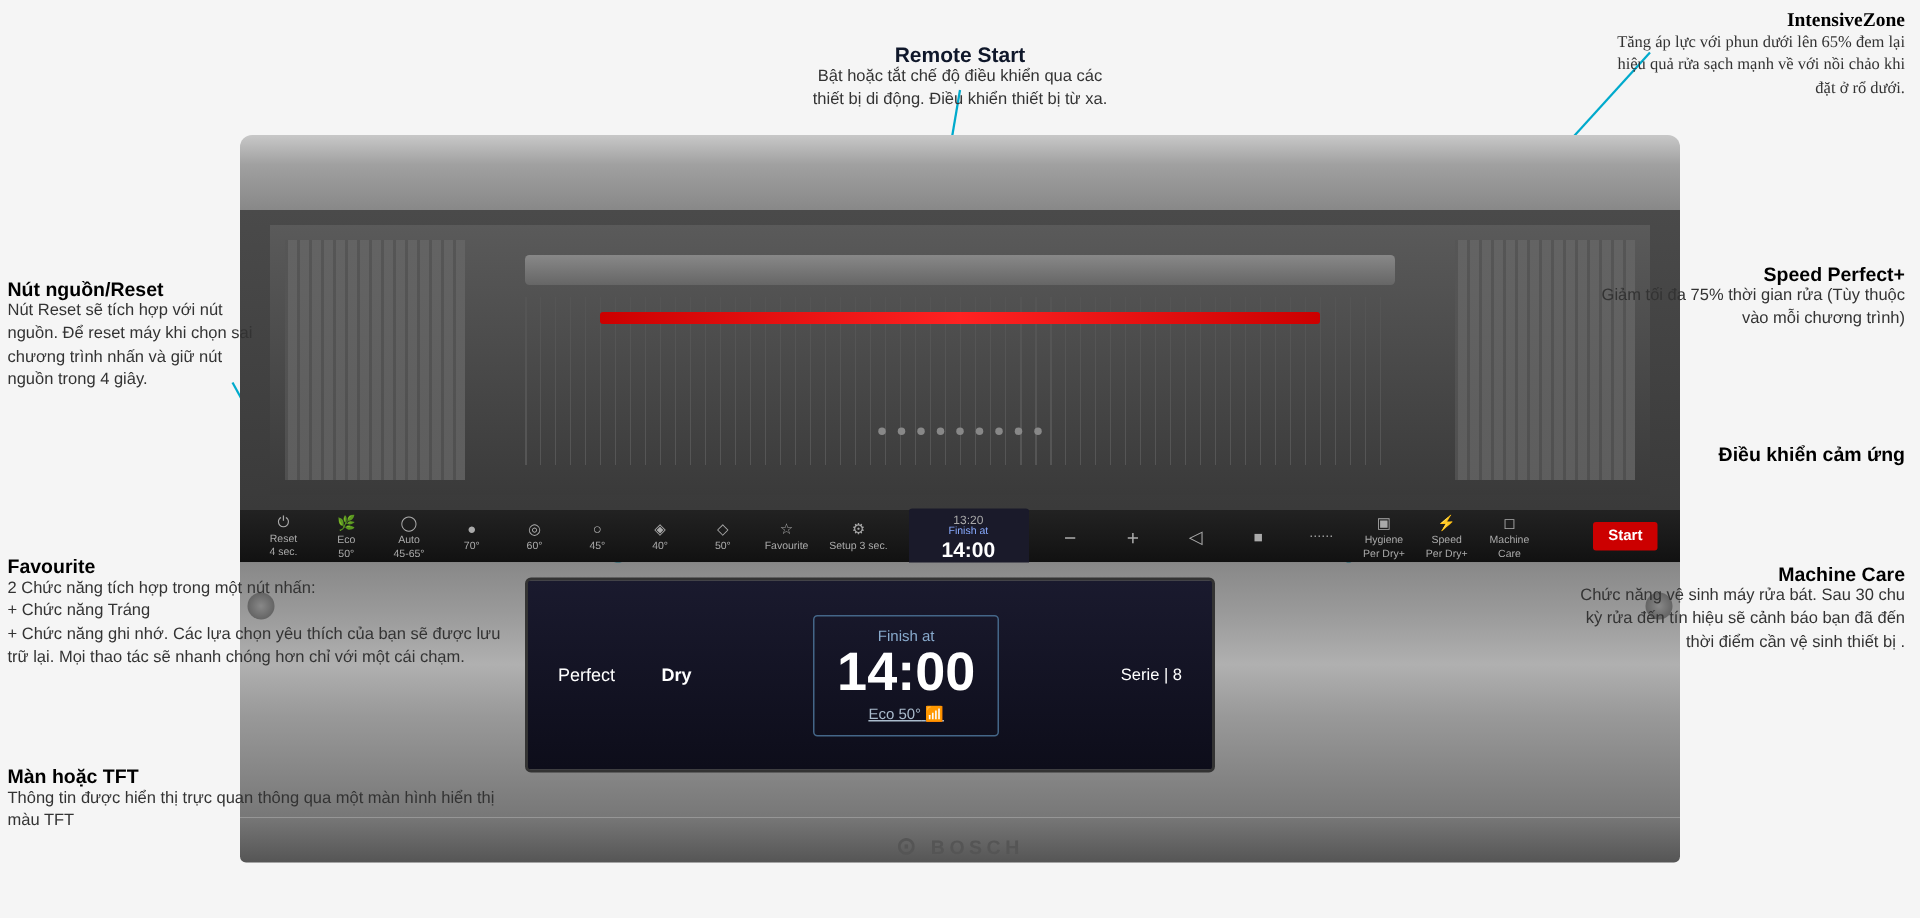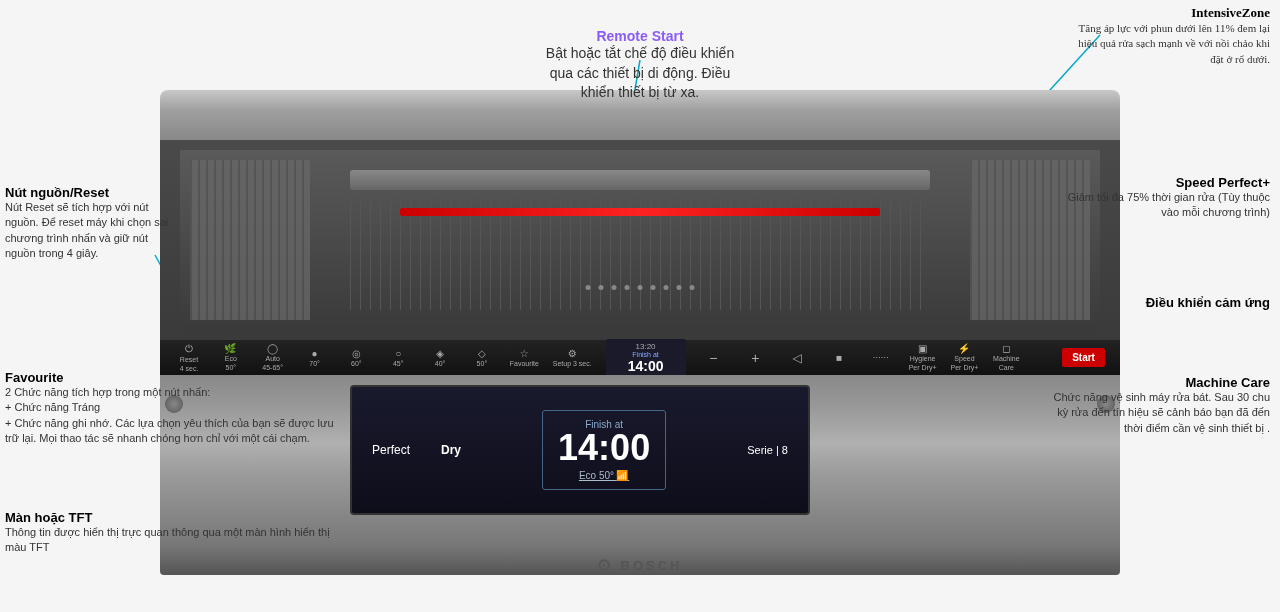--- a/index.html
+++ b/index.html
@@ -299,25 +299,25 @@
       position: absolute;
       top: 28px;
       left: 50%;
       transform: translateX(-50%);
       text-align: center;
     }
 
     .ann-title {
       font-size: 14px;
       font-weight: bold;
-      color: #8b5cf6;
+      color: #0f172a;
     }
 
     .ann-desc {
-      font-size: 14px;
+      font-size: 11px;
       color: #333;
       max-width: 200px;
       text-align: center;
       line-height: 1.4;
     }
 
     
     .ann-intensive {
       position: absolute;
       top: 5px;
@@ -570,21 +570,21 @@
     <span style="font-size:16px;">⊙</span> BOSCH
   </div>
 
   <div class="ann-remote-start">
     <div class="ann-title">Remote Start</div>
     <div class="ann-desc">Bật hoặc tắt chế độ điều khiển qua các thiết bị di động. Điều khiển thiết bị từ xa.</div>
   </div>
 
   <div class="ann-intensive">
     <div class="ann-header">IntensiveZone</div>
-    <div class="ann-body">Tăng áp lực với phun dưới lên 11% đem lại hiệu quả rửa sạch mạnh về với nồi chảo khi đặt ở rổ dưới.</div>
+    <div class="ann-body">Tăng áp lực với phun dưới lên 65% đem lại hiệu quả rửa sạch mạnh về với nồi chảo khi đặt ở rổ dưới.</div>
   </div>
 
   <div class="ann-speed">
     <div class="ann-header">Speed Perfect+</div>
     <div class="ann-body">Giảm tối đa 75% thời gian rửa (Tùy thuộc vào mỗi chương trình)</div>
   </div>
 
   <div class="ann-control">
     <div class="ann-header">Điều khiển cảm ứng</div>
   </div>

